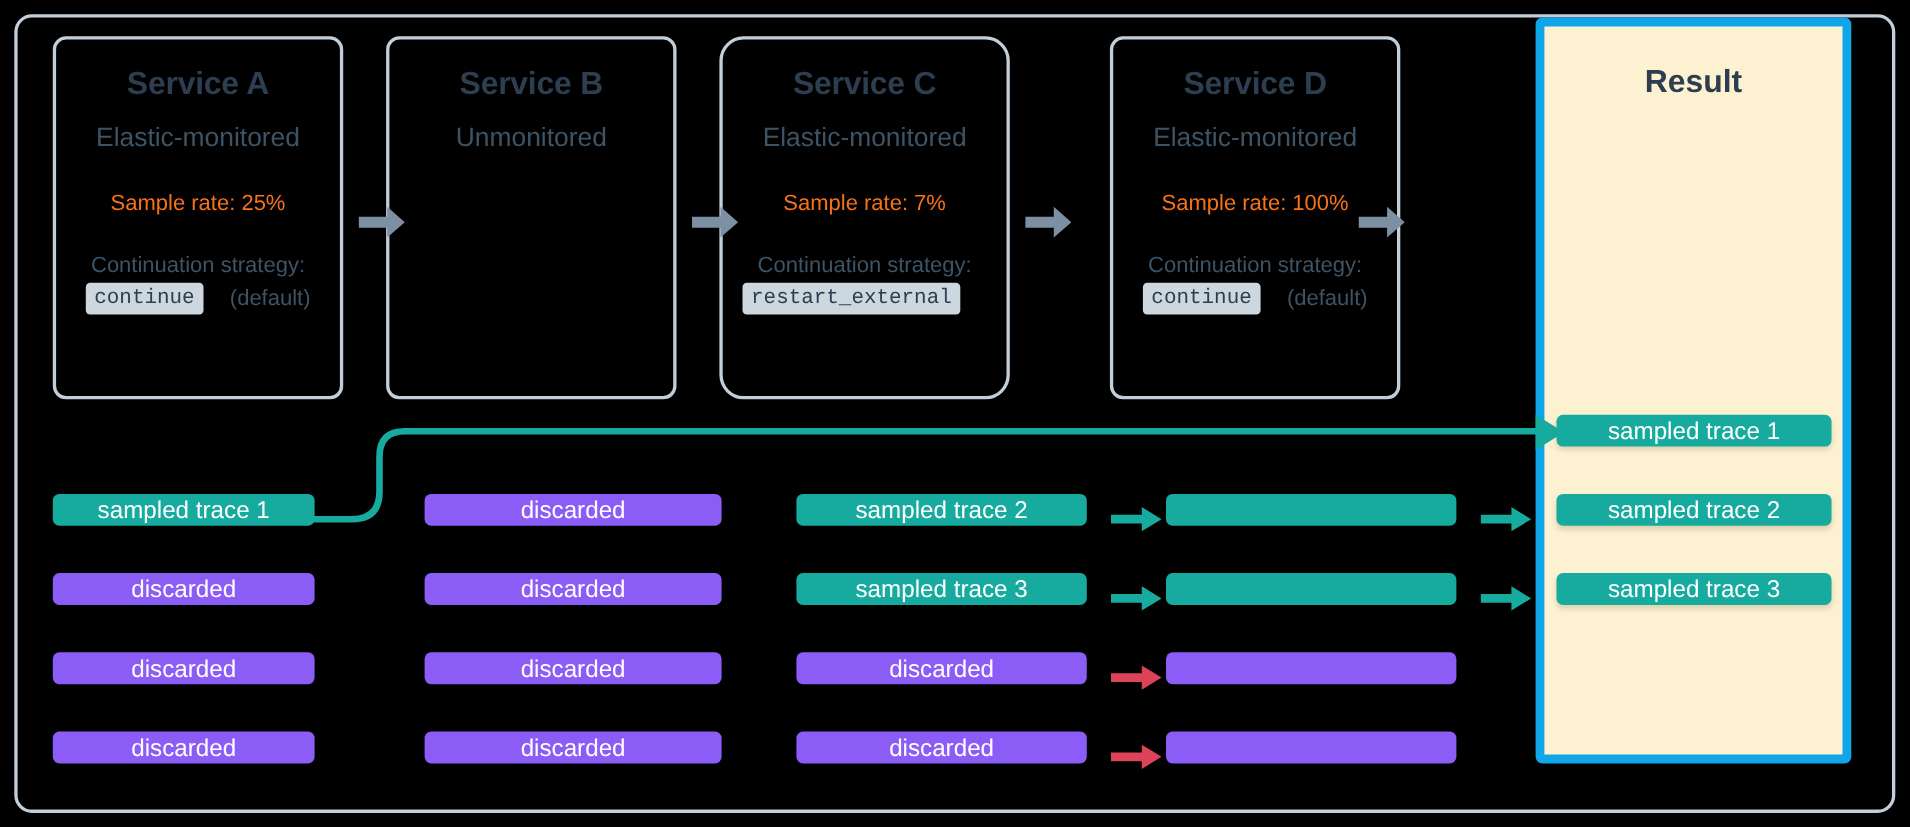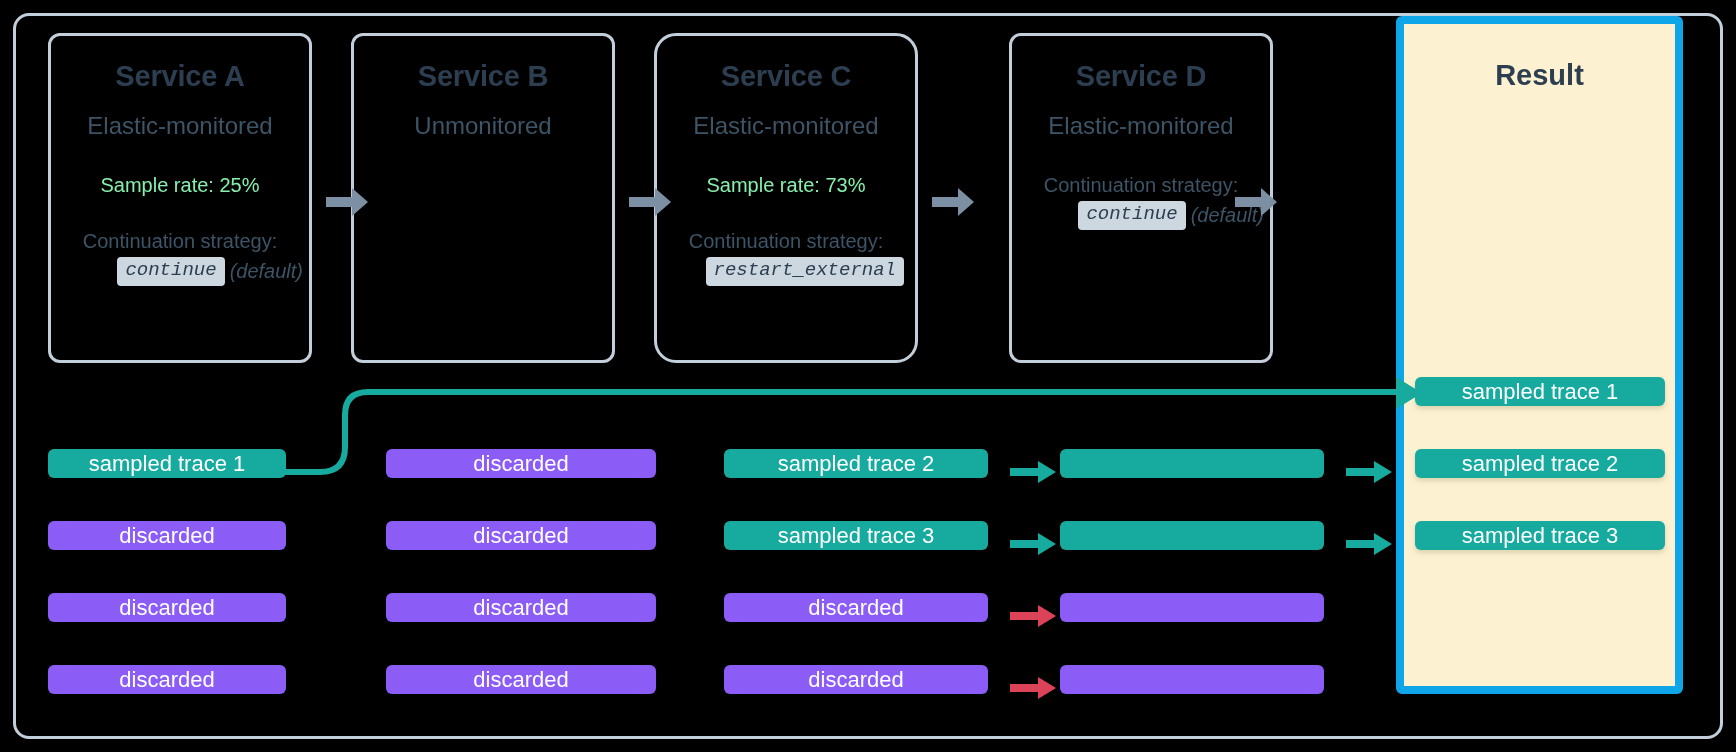--- a/index.html
+++ b/index.html
@@ -53,40 +53,39 @@
     line-height: 1.15;
   }
   .svc-sub {
     font-size: 24px;
     color: #3d5466;
     margin-top: 19px;
     line-height: 1.2;
   }
   .svc-rate {
     font-size: 20px;
-    color: #86efac;
+    color: #f97316;
     margin-top: 32px;
     line-height: 1.2;
   }
   .svc-strat-label {
     font-size: 20px;
     color: #3d5466;
     margin-top: 32px;
     line-height: 1.26;
   }
   .svc-strat-row {
     margin-top: 3px;
     font-size: 20px;
     color: #3d5466;
     display: flex;
-    justify-content: flex-end;
+    justify-content: center;
     align-items: center;
-    gap: 5px;
+    gap: 24px;
     padding: 0 6px;
-    font-style: italic;
   }
   .code-chip {
     font-family: "Liberation Mono", monospace;
     font-size: 19px;
     background: #ccd7e0;
     color: #2c3e50;
     border-radius: 4px;
     padding: 3px 8px 4px 8px;
     line-height: 1.15;
     white-space: nowrap;
@@ -176,31 +175,32 @@
   </div>
 
   <div class="service-box" style="left:351px;">
     <div class="svc-title">Service B</div>
     <div class="svc-sub">Unmonitored</div>
   </div>
 
   <div class="service-box" style="left:654px;border-radius:22px;">
     <div class="svc-title">Service C</div>
     <div class="svc-sub">Elastic-monitored</div>
-    <div class="svc-rate">Sample rate: 73%</div>
+    <div class="svc-rate">Sample rate: 7%</div>
     <div class="svc-strat-label">Continuation strategy:</div>
     <div class="svc-strat-row">
       <span class="code-chip">restart_external</span>
       <span class="paren"></span>
     </div>
   </div>
 
   <div class="service-box" style="left:1009px;">
     <div class="svc-title">Service D</div>
     <div class="svc-sub">Elastic-monitored</div>
+    <div class="svc-rate">Sample rate: 100%</div>
     <div class="svc-strat-label">Continuation strategy:</div>
     <div class="svc-strat-row">
       <span class="code-chip">continue</span>
       <span class="paren">(default)</span>
     </div>
   </div>
 
   <div class="grey-arrow" style="left:326px;">
     <svg width="42" height="34" viewBox="0 0 42 34">
         <path d="M0 12 H26 V3 L42 17 L26 31 V22 H0 Z" fill="#7c8fa3"></path>

